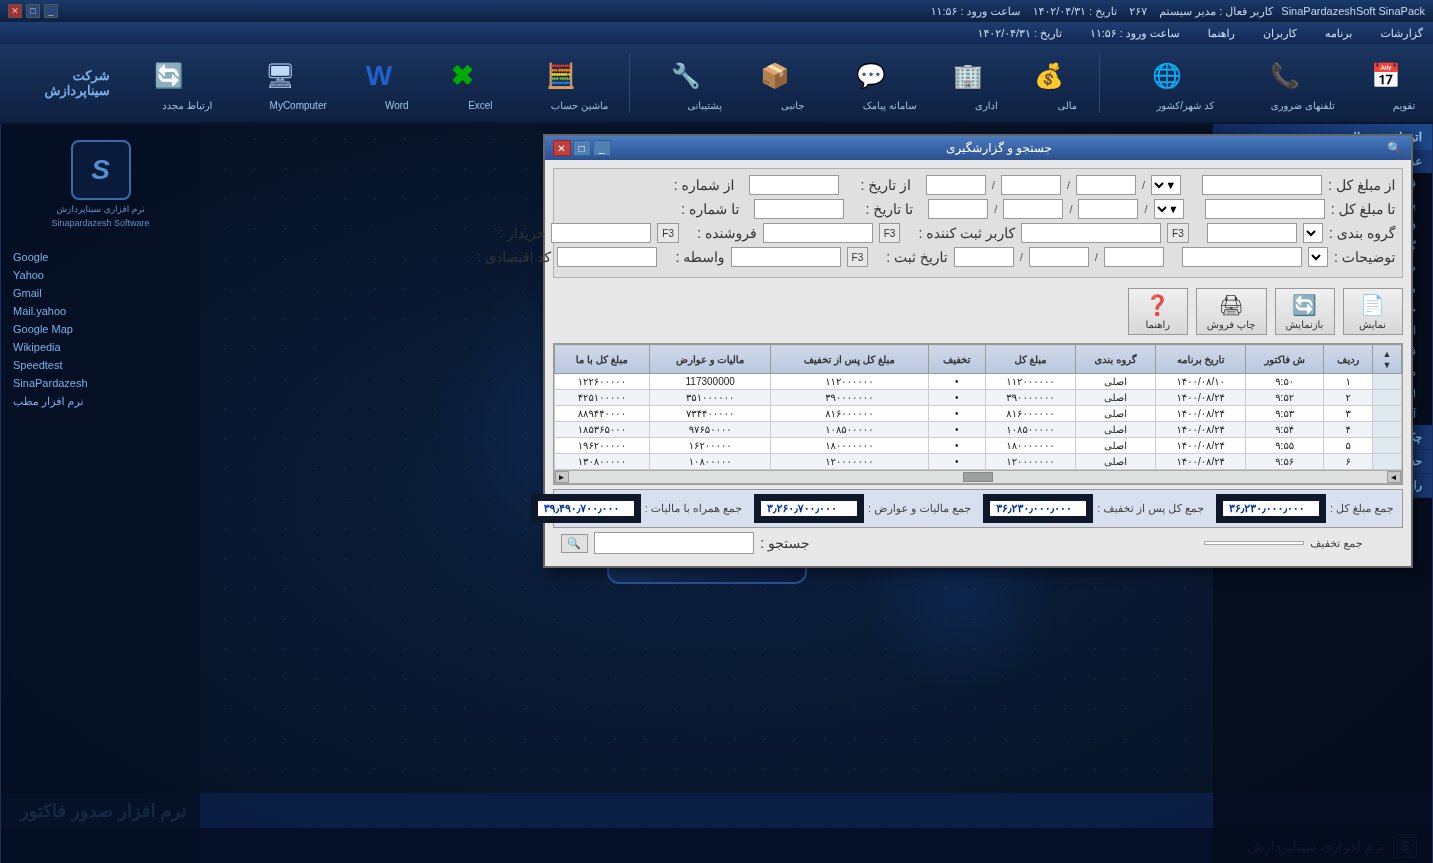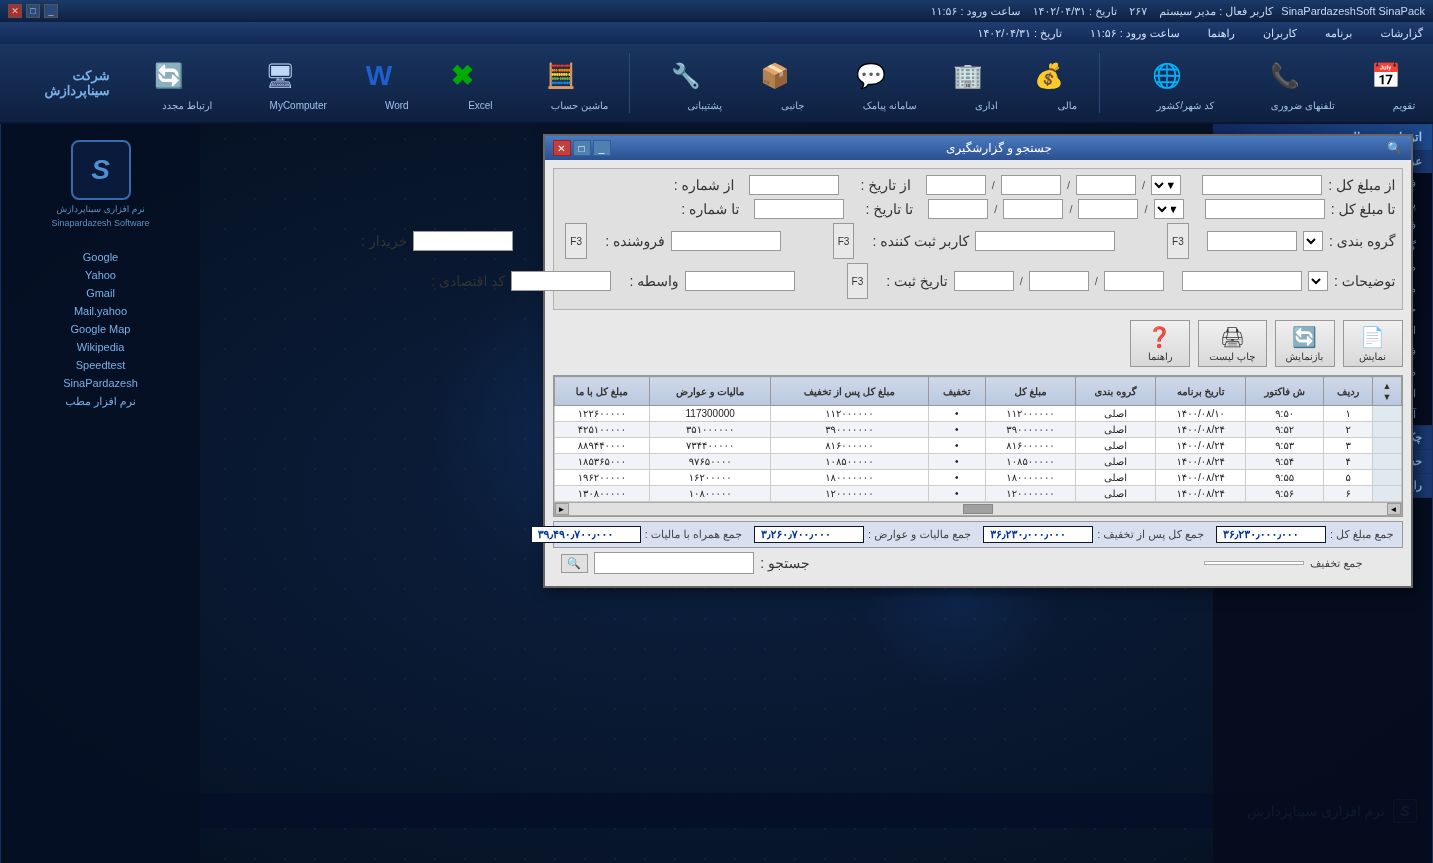--- a/index.html
+++ b/index.html
@@ -139,21 +139,21 @@
       color: #6090c0;
       font-size: 9px;
       margin-top: 4px;
       text-align: center;
     }
     .sidebar-link {
       color: #7ab0e8;
       font-size: 11px;
       padding: 3px 8px;
       cursor: pointer;
-      text-align: center;
+      text-align: left;
       border-radius: 3px;
     }
 
     
     .right-panel {
       width: 220px;
       background: rgba(5,12,30,0.9);
       border-right: 1px solid #1a3060;
       display: flex;
       flex-direction: column;
@@ -301,26 +301,25 @@
       background: white;
       border: 1px solid #999;
       height: 20px;
       font-size: 11px;
       direction: rtl;
     }
     .f3-badge {
       background: #e8e8e8;
       border: 1px solid #999;
       padding: 0 4px;
-      height: 36px;
+      height: 20px;
       font-size: 10px;
       color: #333;
       display: inline-flex;
       align-items: center;
-      margin-left: 46px;
     }
 
     
     .dialog-toolbar {
       display: flex;
       gap: 8px;
       padding: 4px 0;
       direction: rtl;
     }
     .dlg-btn {
@@ -407,21 +406,21 @@
       font-size: 11px;
     }
     .summary-item {
       display: flex;
       align-items: center;
       gap: 4px;
     }
     .summary-label { color: #444; white-space: nowrap; }
     .summary-value {
       background: white;
-      border: 1px solid #0f172a;
+      border: 7px solid #0f172a;
       padding: 1px 6px;
       color: #003399;
       font-weight: bold;
       min-width: 110px;
       text-align: left;
       direction: ltr;
     }
 
     
     .search-bar {
@@ -801,21 +800,21 @@
             <div class="dlg-btn">
               <div class="dlg-btn-icon">📄</div>
               <span>نمایش</span>
             </div>
             <div class="dlg-btn">
               <div class="dlg-btn-icon">🔄</div>
               <span>بازنمایش</span>
             </div>
             <div class="dlg-btn">
               <div class="dlg-btn-icon">🖨</div>
-              <span>چاپ لیست</span>
+              <span>چاپ فروش</span>
             </div>
             <div class="dlg-btn">
               <div class="dlg-btn-icon">❓</div>
               <span>راهنما</span>
             </div>
           </div>
         </div>
 
         <div class="data-table-wrap">
           <div class="table-scroll-wrap">
@@ -947,18 +946,21 @@
           <span style="margin-right:auto;"></span>
           <span class="filter-label">جستجو :</span>
           <input class="search-input" type="text" style="">
           <div class="search-btn">🔍</div>
         </div>
       </div>
     </div>
   </div>
 
   <div class="bottom-brand">
+    <div class="brand-top">
+      <span>نرم افزار صدور فاکتور</span>
+    </div>
     <div class="brand-bottom">
       <div class="brand-icon">S</div>
       <span>نرم افزاری سیناپردازش</span>
     </div>
   </div>
 </div>
 
 </body></html>

